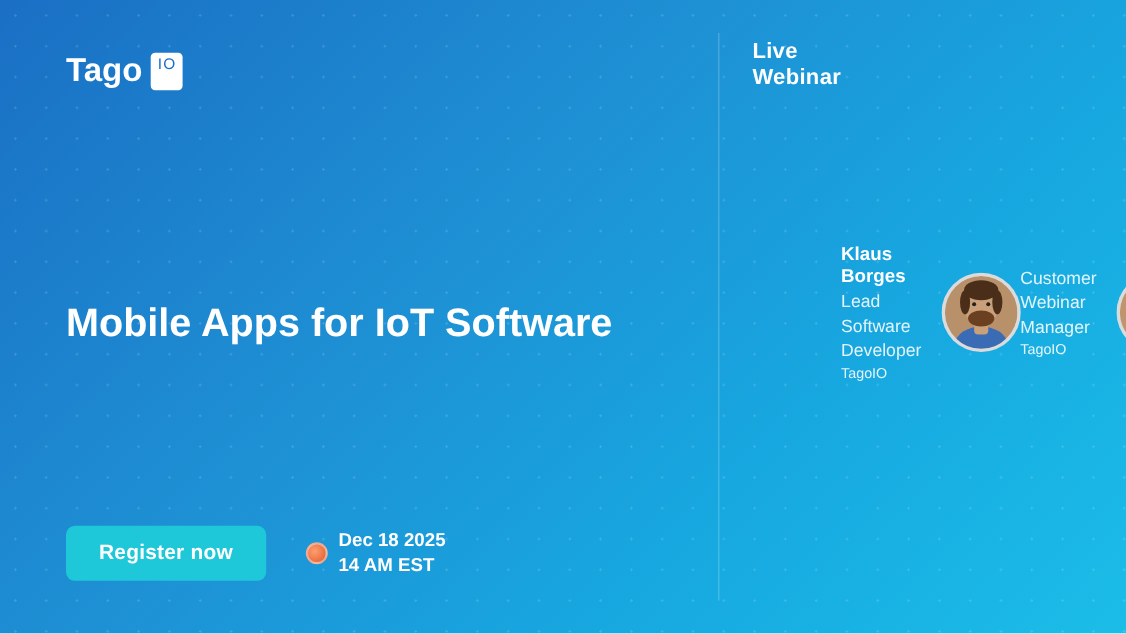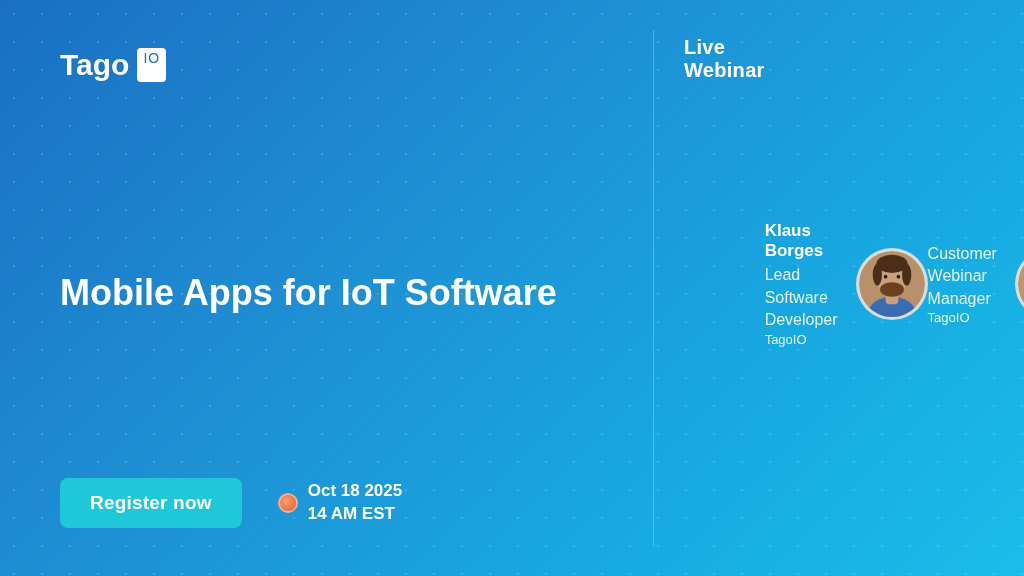--- a/index.html
+++ b/index.html
@@ -216,21 +216,21 @@
     <div class="main-title">
       <br>
       <span>Mobile Apps for IoT Software</span>
     </div>
 
     <div class="bottom-row">
       <button class="register-btn">Register now</button>
       <div class="event-info">
         <div class="live-dot"></div>
         <div class="event-date">
-          <span>Oct 18 2025</span><br>
+          <span>Dec 18 2025</span><br>
           <span>14 AM EST</span>
         </div>
       </div>
     </div>
 
   </div>
 
   <div class="divider"></div>
 
   <div class="right-panel">

